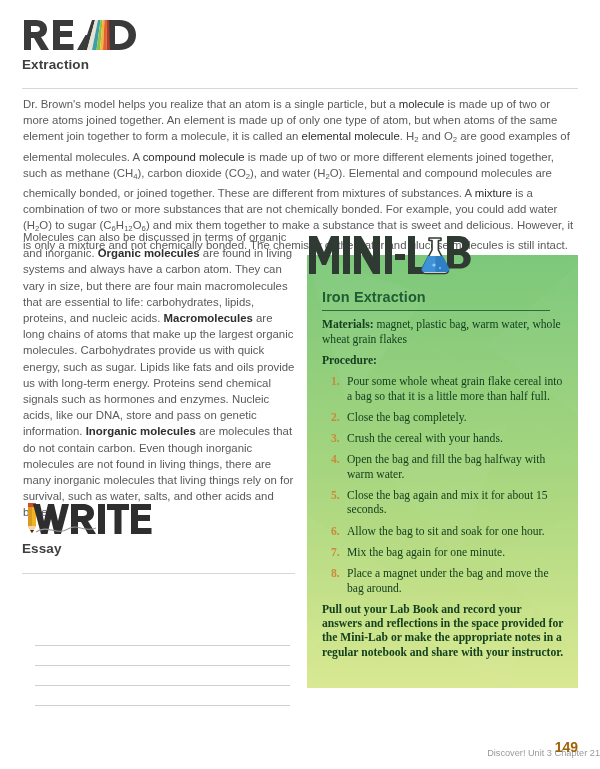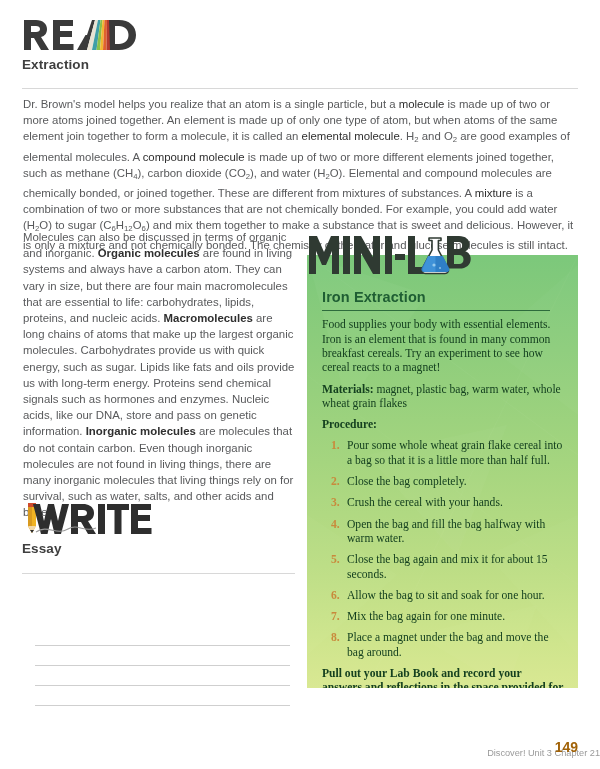--- a/index.html
+++ b/index.html
@@ -337,21 +337,20 @@
       <line x1="0" y1="0" x2="271" y2="200" stroke="#ffffff" stroke-width="0.6" opacity="0.18"></line>
       <line x1="271" y1="0" x2="60" y2="433" stroke="#ffffff" stroke-width="0.6" opacity="0.14"></line>
       <line x1="0" y1="120" x2="271" y2="330" stroke="#ffffff" stroke-width="0.6" opacity="0.12"></line>
     </svg>
 
     <div class="minilab-inner">
       <div class="lab-title">Iron Extraction</div>
       <div class="lab-rule"></div>
 
       <div class="lab-body">
-        <p>Food supplies your body with essential elements. Iron is an element that is found in many common breakfast cereals. Try an experiment to see how cereal reacts to a magnet!</p>
         <p><b>Materials:</b><span> magnet, plastic bag, warm water, whole wheat grain flakes</span></p>
         <p><b>Procedure:</b></p>
         <ol class="lab-steps">
             <li>Pour some whole wheat grain flake cereal into a bag so that it is a little more than half full.</li>
             <li>Close the bag completely.</li>
             <li>Crush the cereal with your hands.</li>
             <li>Open the bag and fill the bag halfway with warm water.</li>
             <li>Close the bag again and mix it for about 15 seconds.</li>
             <li>Allow the bag to sit and soak for one hour.</li>
             <li>Mix the bag again for one minute.</li>

